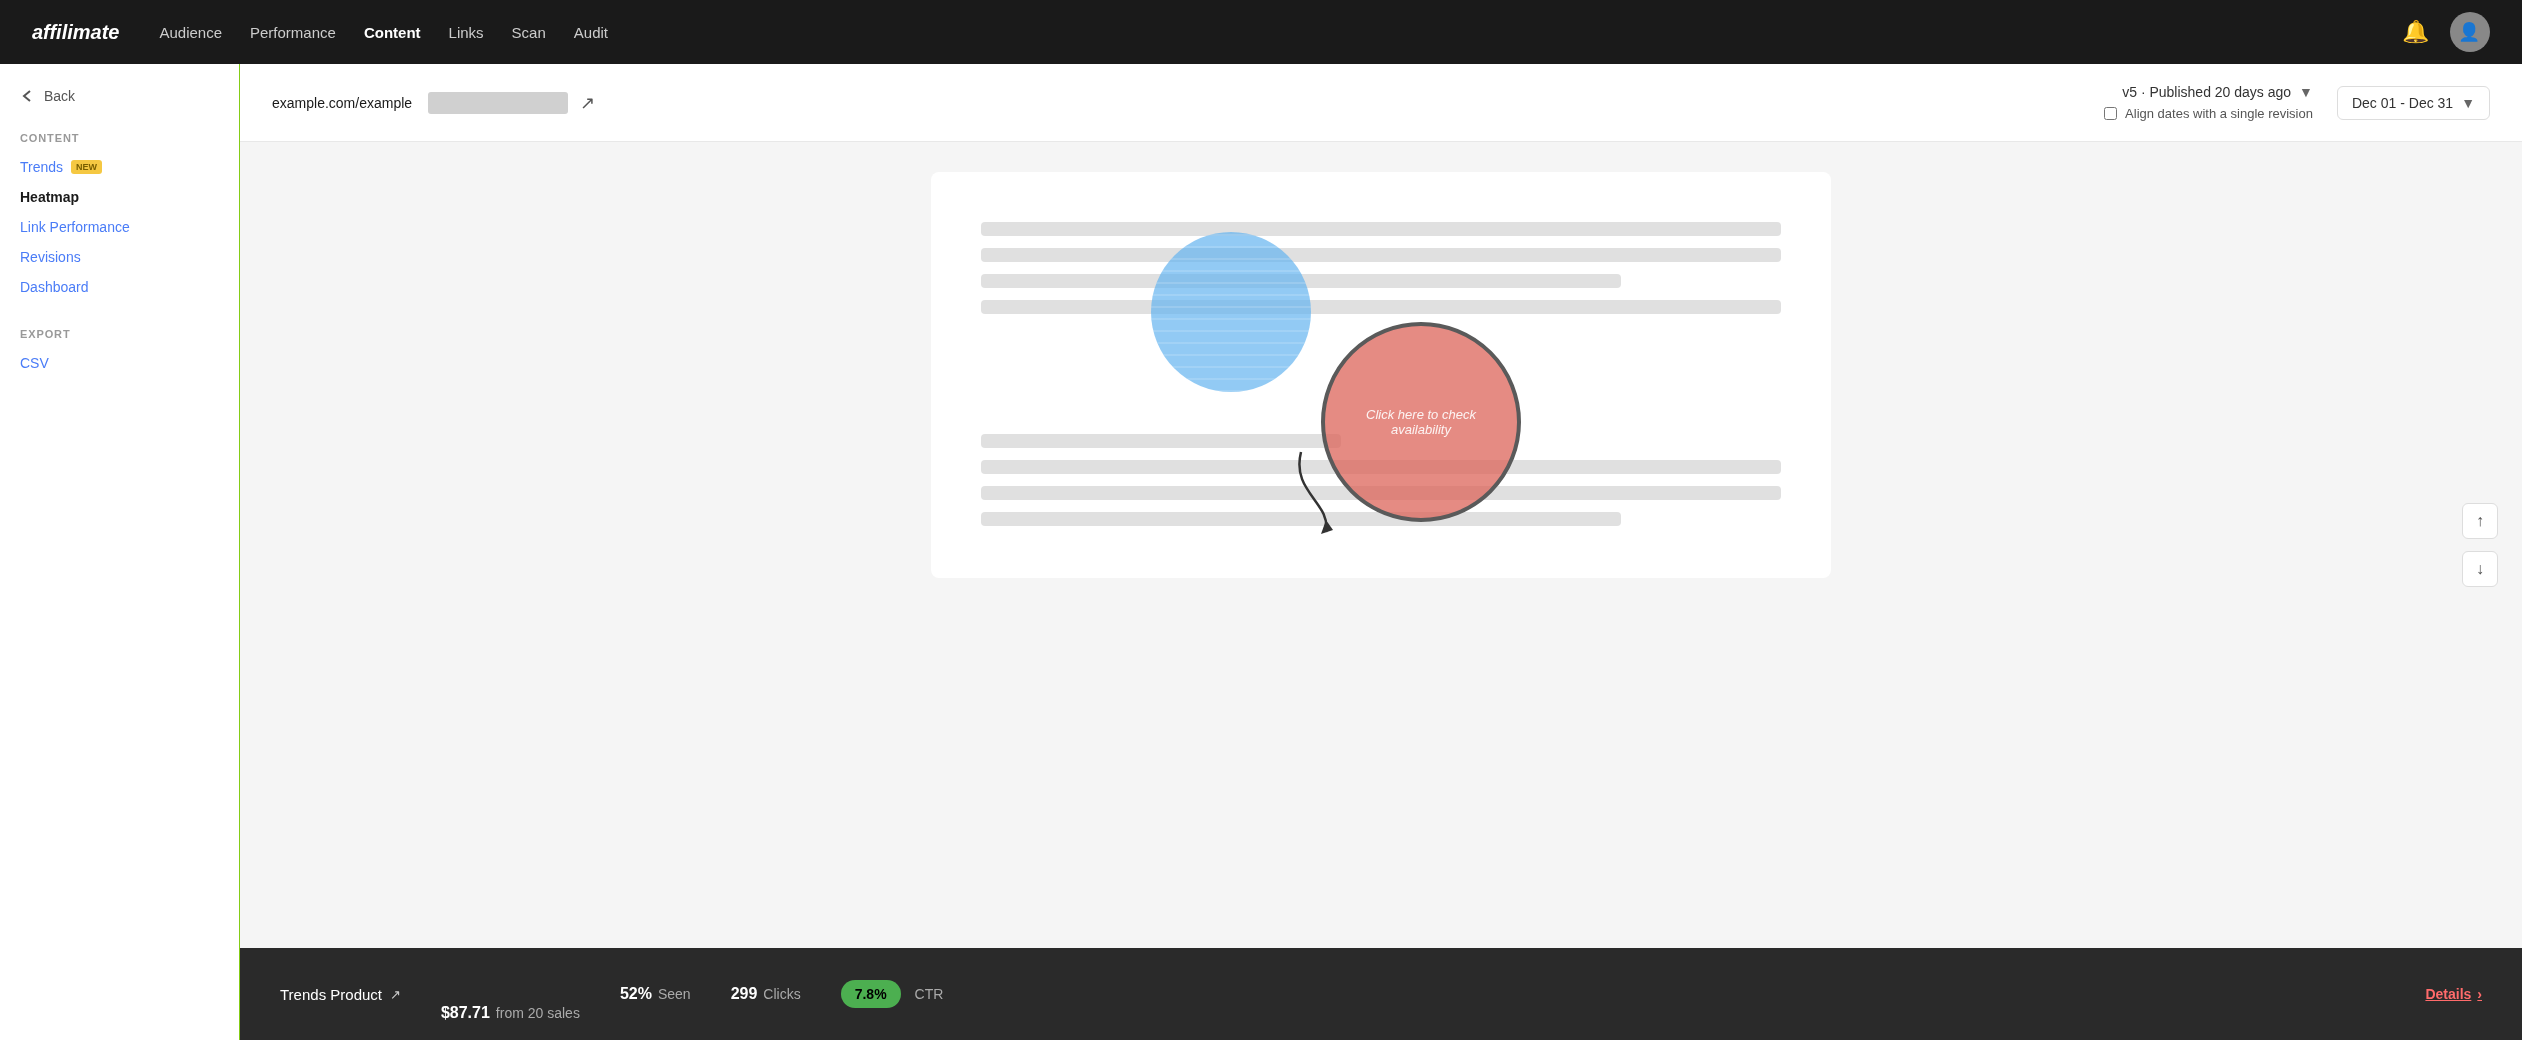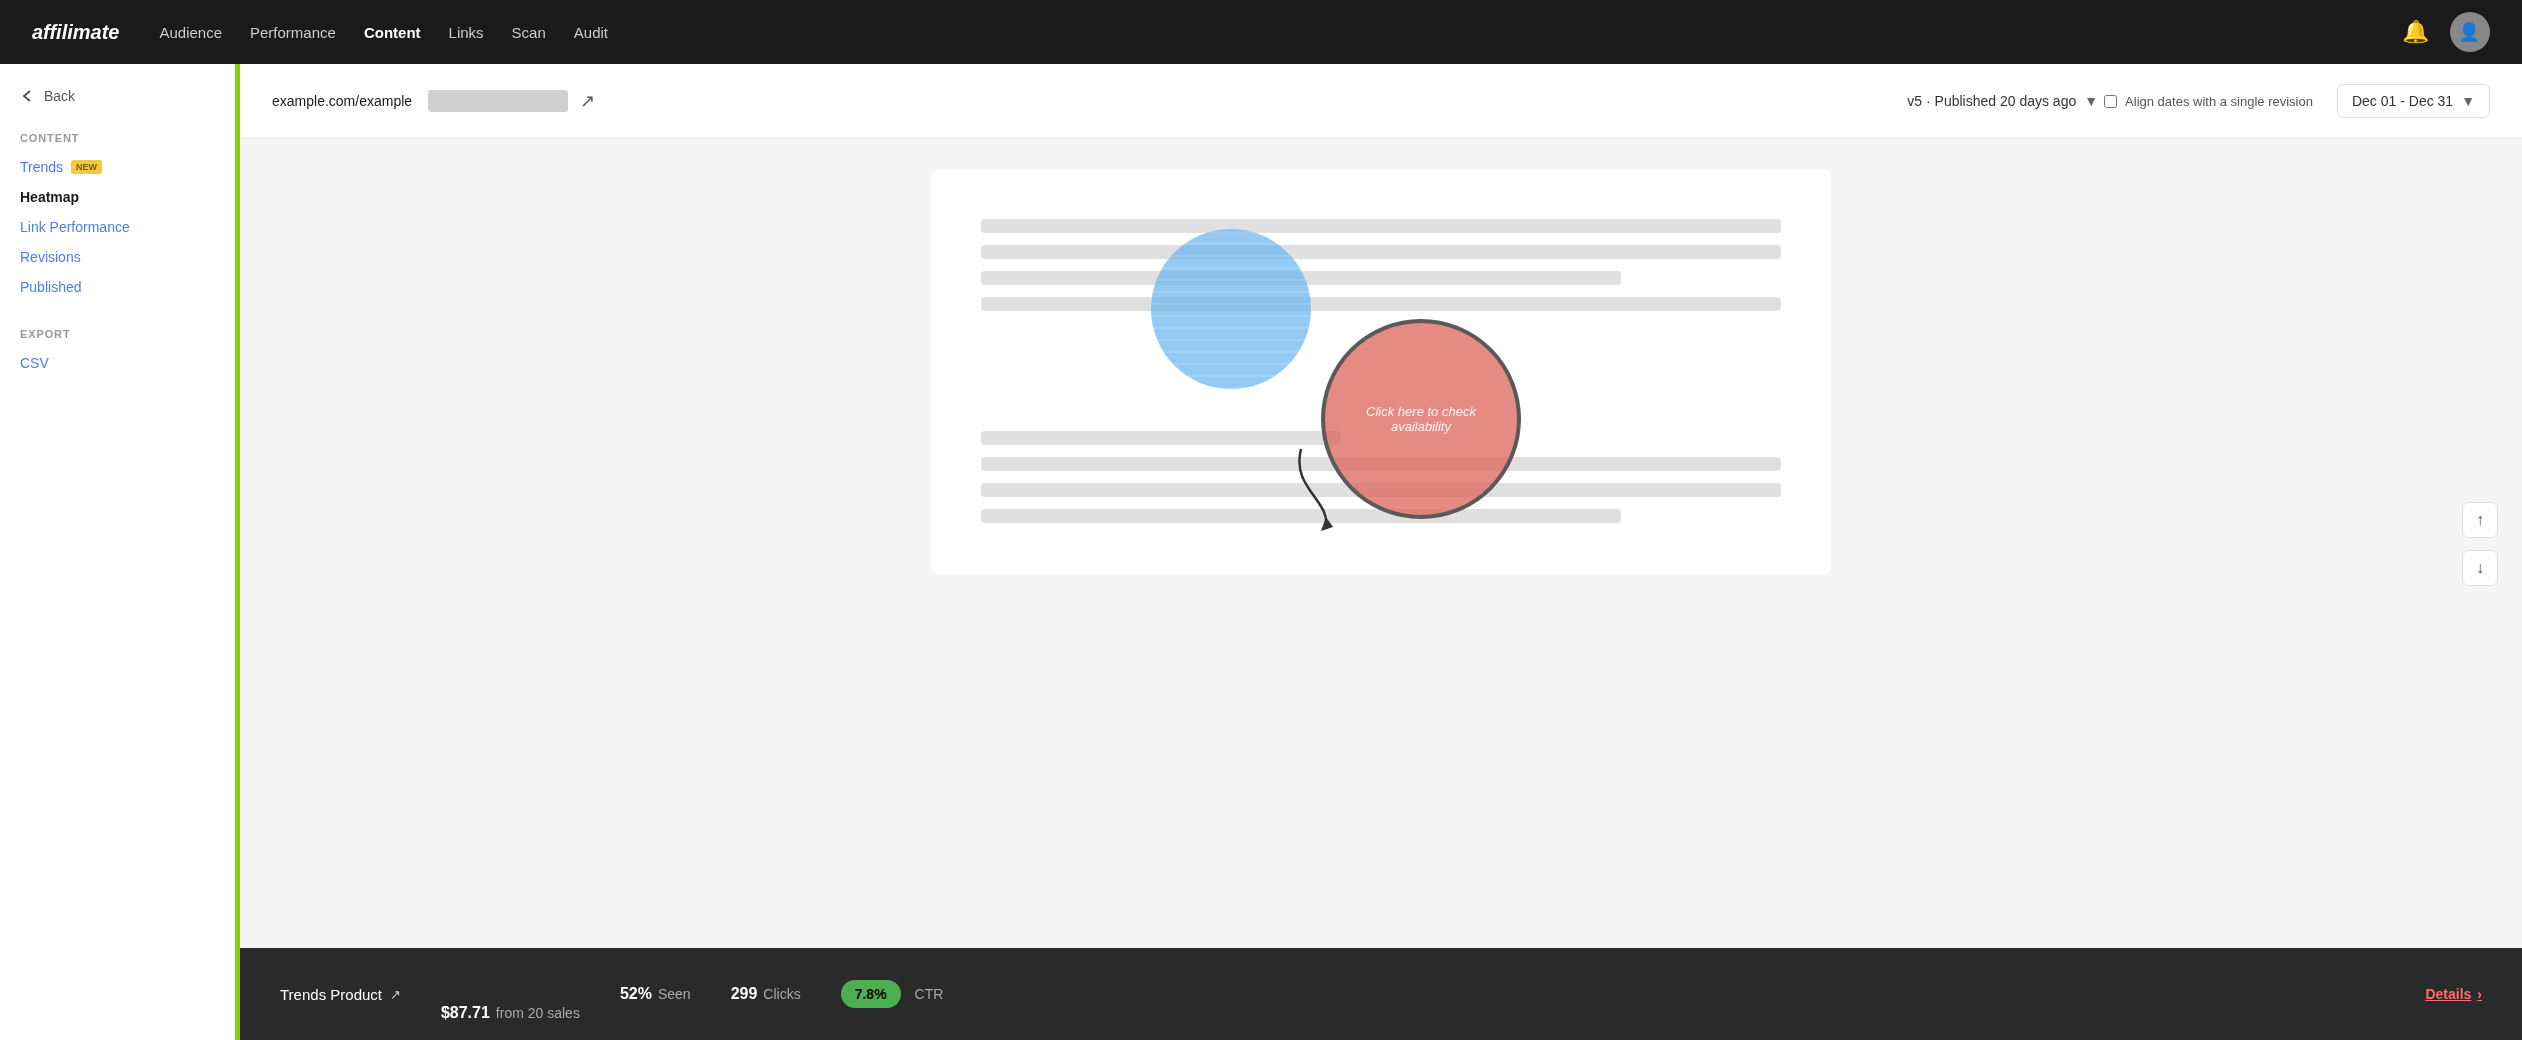--- a/index.html
+++ b/index.html
@@ -36,21 +36,21 @@
       cursor: pointer;
     }
 
     
     .page-layout { display: flex; min-height: calc(100vh - 64px); }
 
     
     .sidebar {
       width: 240px;
       background: #fff;
-      border-right: 5px solid #84cc16;
+      border-right: 1px solid #84cc16;
       padding: 24px 20px;
       flex-shrink: 0;
     }
     .back-btn {
       display: flex; align-items: center; gap: 8px;
       color: #555; font-size: 14px; cursor: pointer; margin-bottom: 28px;
     }
     .back-btn svg { width: 16px; height: 16px; }
     .section-label {
       font-size: 11px; font-weight: 700; color: #999;
@@ -102,21 +102,21 @@
     }
     .external-icon { color: #555; font-size: 18px; cursor: pointer; }
 
     .header-right { display: flex; align-items: center; gap: 24px; }
     .revision-dropdown {
       display: flex; align-items: center; gap: 8px;
       font-size: 14px; color: #333;
       cursor: pointer;
     }
     .revision-dropdown .chevron { color: #666; }
-    .revision-info { display: flex; flex-direction: row; align-items: flex-end; gap: 6px; }
+    .revision-info { display: flex; flex-direction: column; align-items: flex-end; gap: 6px; }
     .align-dates { display: flex; align-items: center; gap: 8px; font-size: 13px; color: #555; }
     .align-dates input[type="checkbox"] { cursor: pointer; }
 
     .date-dropdown {
       display: flex; align-items: center; gap: 8px;
       font-size: 14px; color: #333;
       border: 1px solid #ddd;
       border-radius: 6px;
       padding: 8px 14px;
       cursor: pointer;
@@ -310,21 +310,21 @@
           <span>Link Performance</span>
         </a>
       </li>
       <li>
         <a>
           <span>Revisions</span>
         </a>
       </li>
       <li>
         <a>
-          <span>Published</span>
+          <span>Dashboard</span>
         </a>
       </li>
     </ul>
 
     <div class="section-label">EXPORT</div>
     <ul class="sidebar-nav">
       <li>
         <a>
           <span>CSV</span>
         </a>

